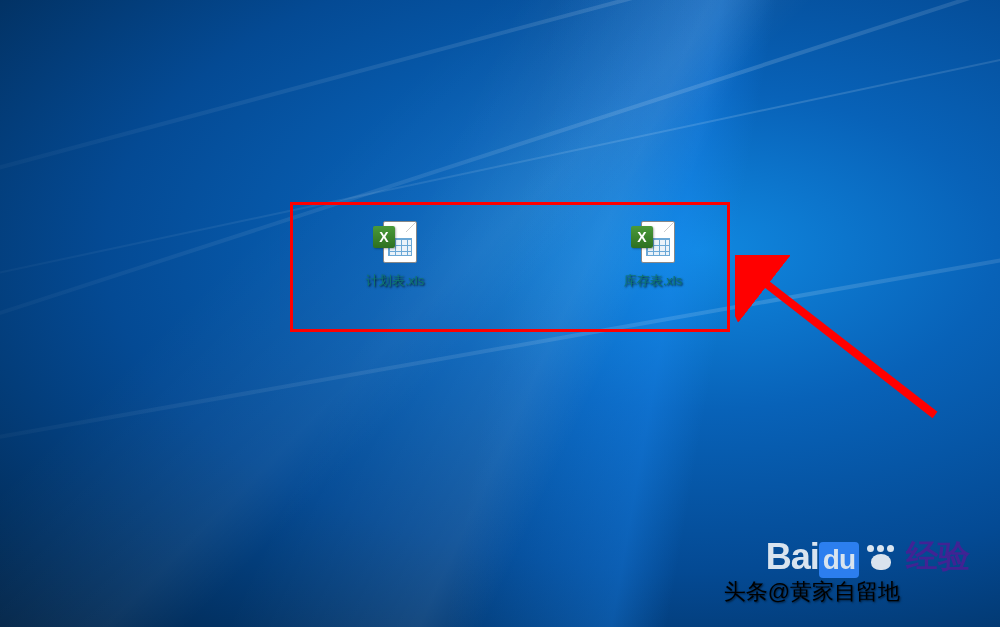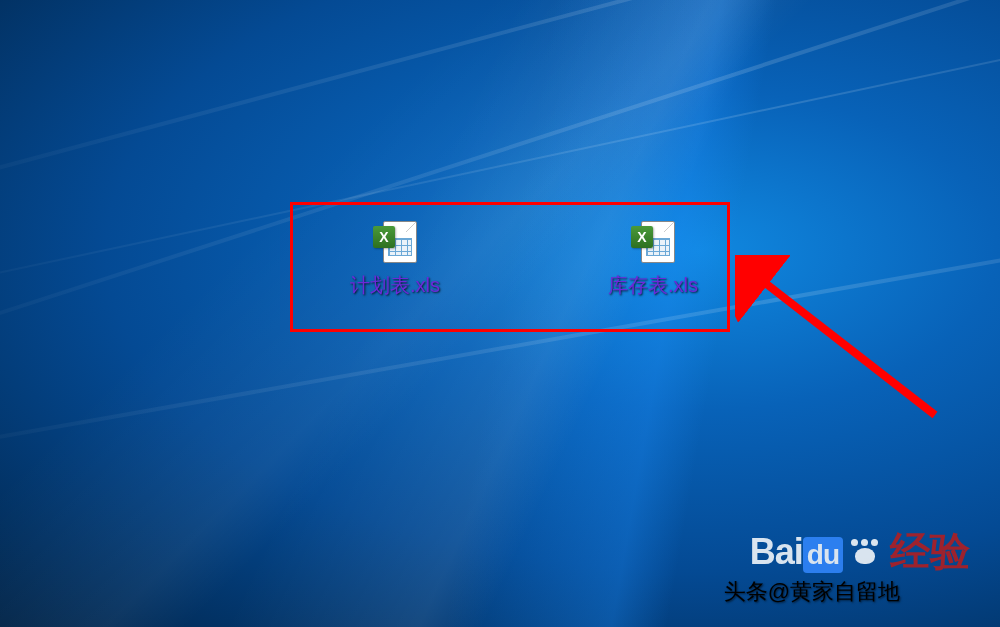--- a/index.html
+++ b/index.html
@@ -105,22 +105,22 @@
       font-weight: bold;
       font-size: 14px;
       display: flex;
       align-items: center;
       justify-content: center;
       border-radius: 2px;
       box-shadow: 1px 1px 2px rgba(0,0,0,0.3);
     }
     
     .icon-label {
-      color: #6d28d9;
-      font-size: 20px;
+      color: #0f766e;
+      font-size: 13px;
       text-align: center;
       text-shadow: 1px 1px 2px rgba(0,0,0,0.8);
       white-space: nowrap;
     }
     
     .arrow-svg {
       position: absolute;
       left: 735px;
       top: 255px;
       pointer-events: none;
@@ -144,22 +144,22 @@
     .baidu-box {
       display: inline-flex;
       background: #3388ff;
       color: #fff;
       padding: 2px 4px;
       border-radius: 4px;
       font-size: 28px;
       font-weight: bold;
     }
     .jingyan-text {
-      color: #b91c1c;
-      font-size: 40px;
+      color: #4c1d95;
+      font-size: 32px;
       font-weight: bold;
     }
     .paw-icon {
       display: flex;
       flex-direction: column;
       align-items: center;
       margin-right: 4px;
     }
     .paw-dots {
       display: flex;

